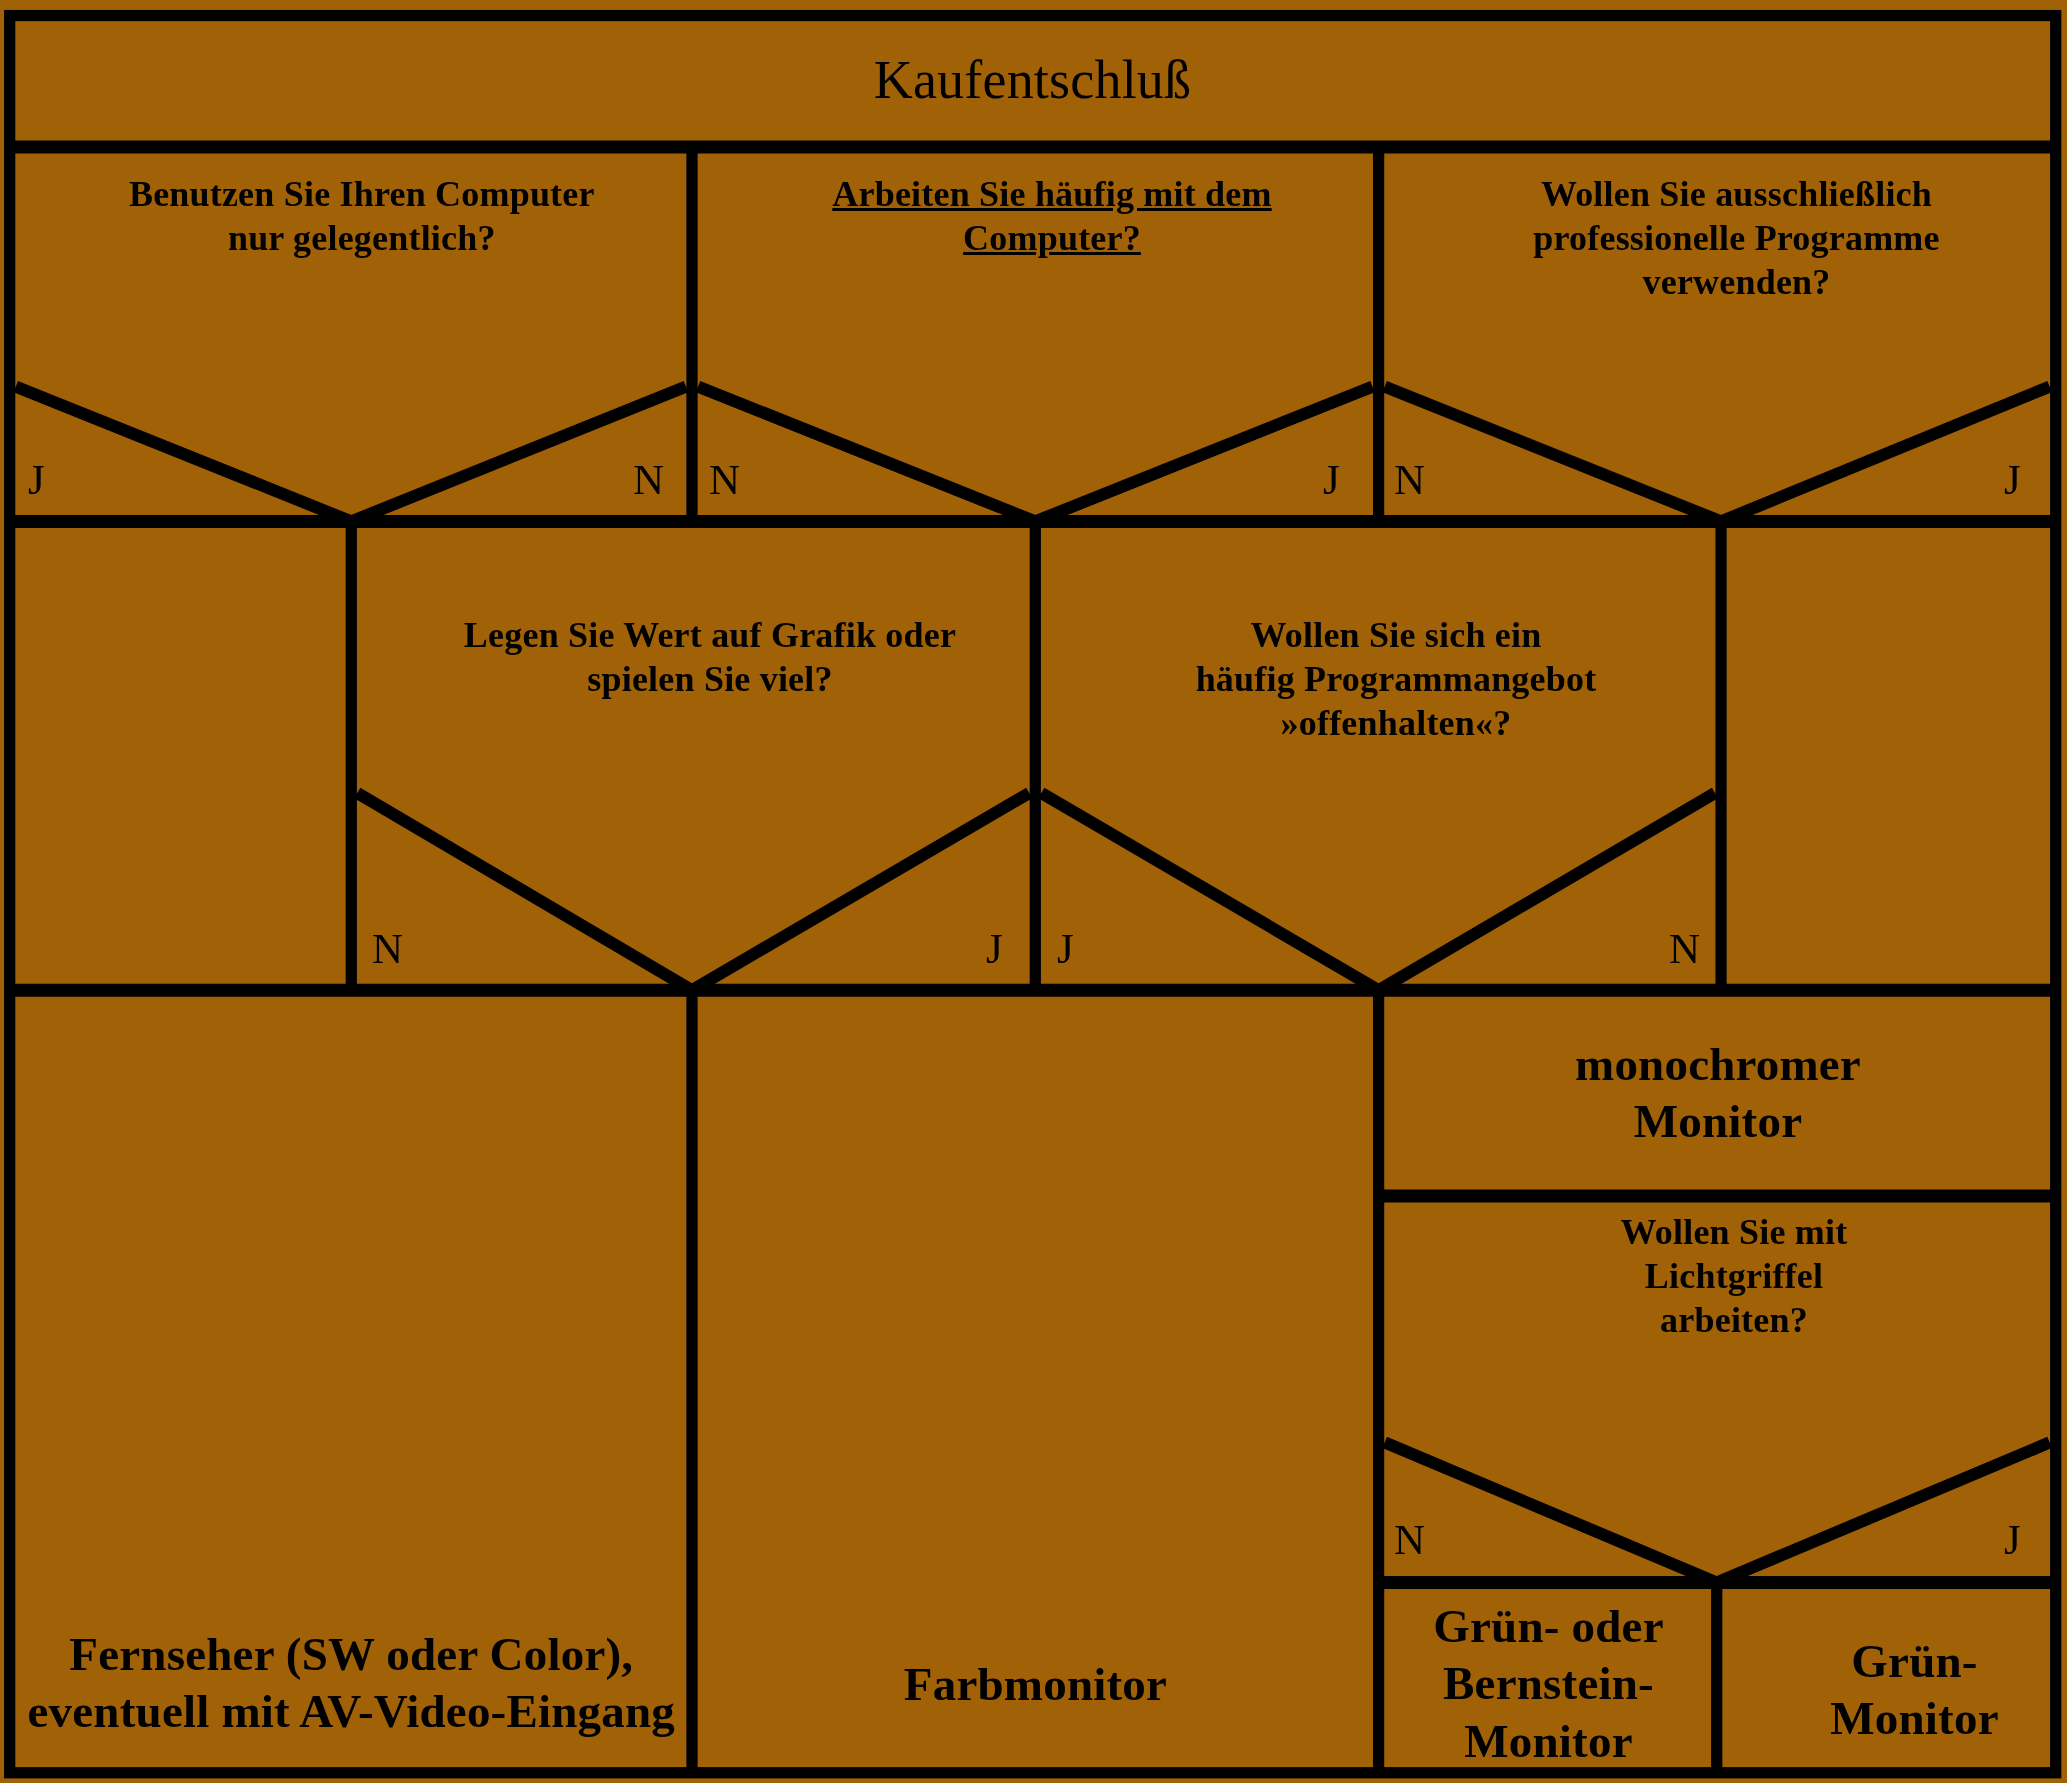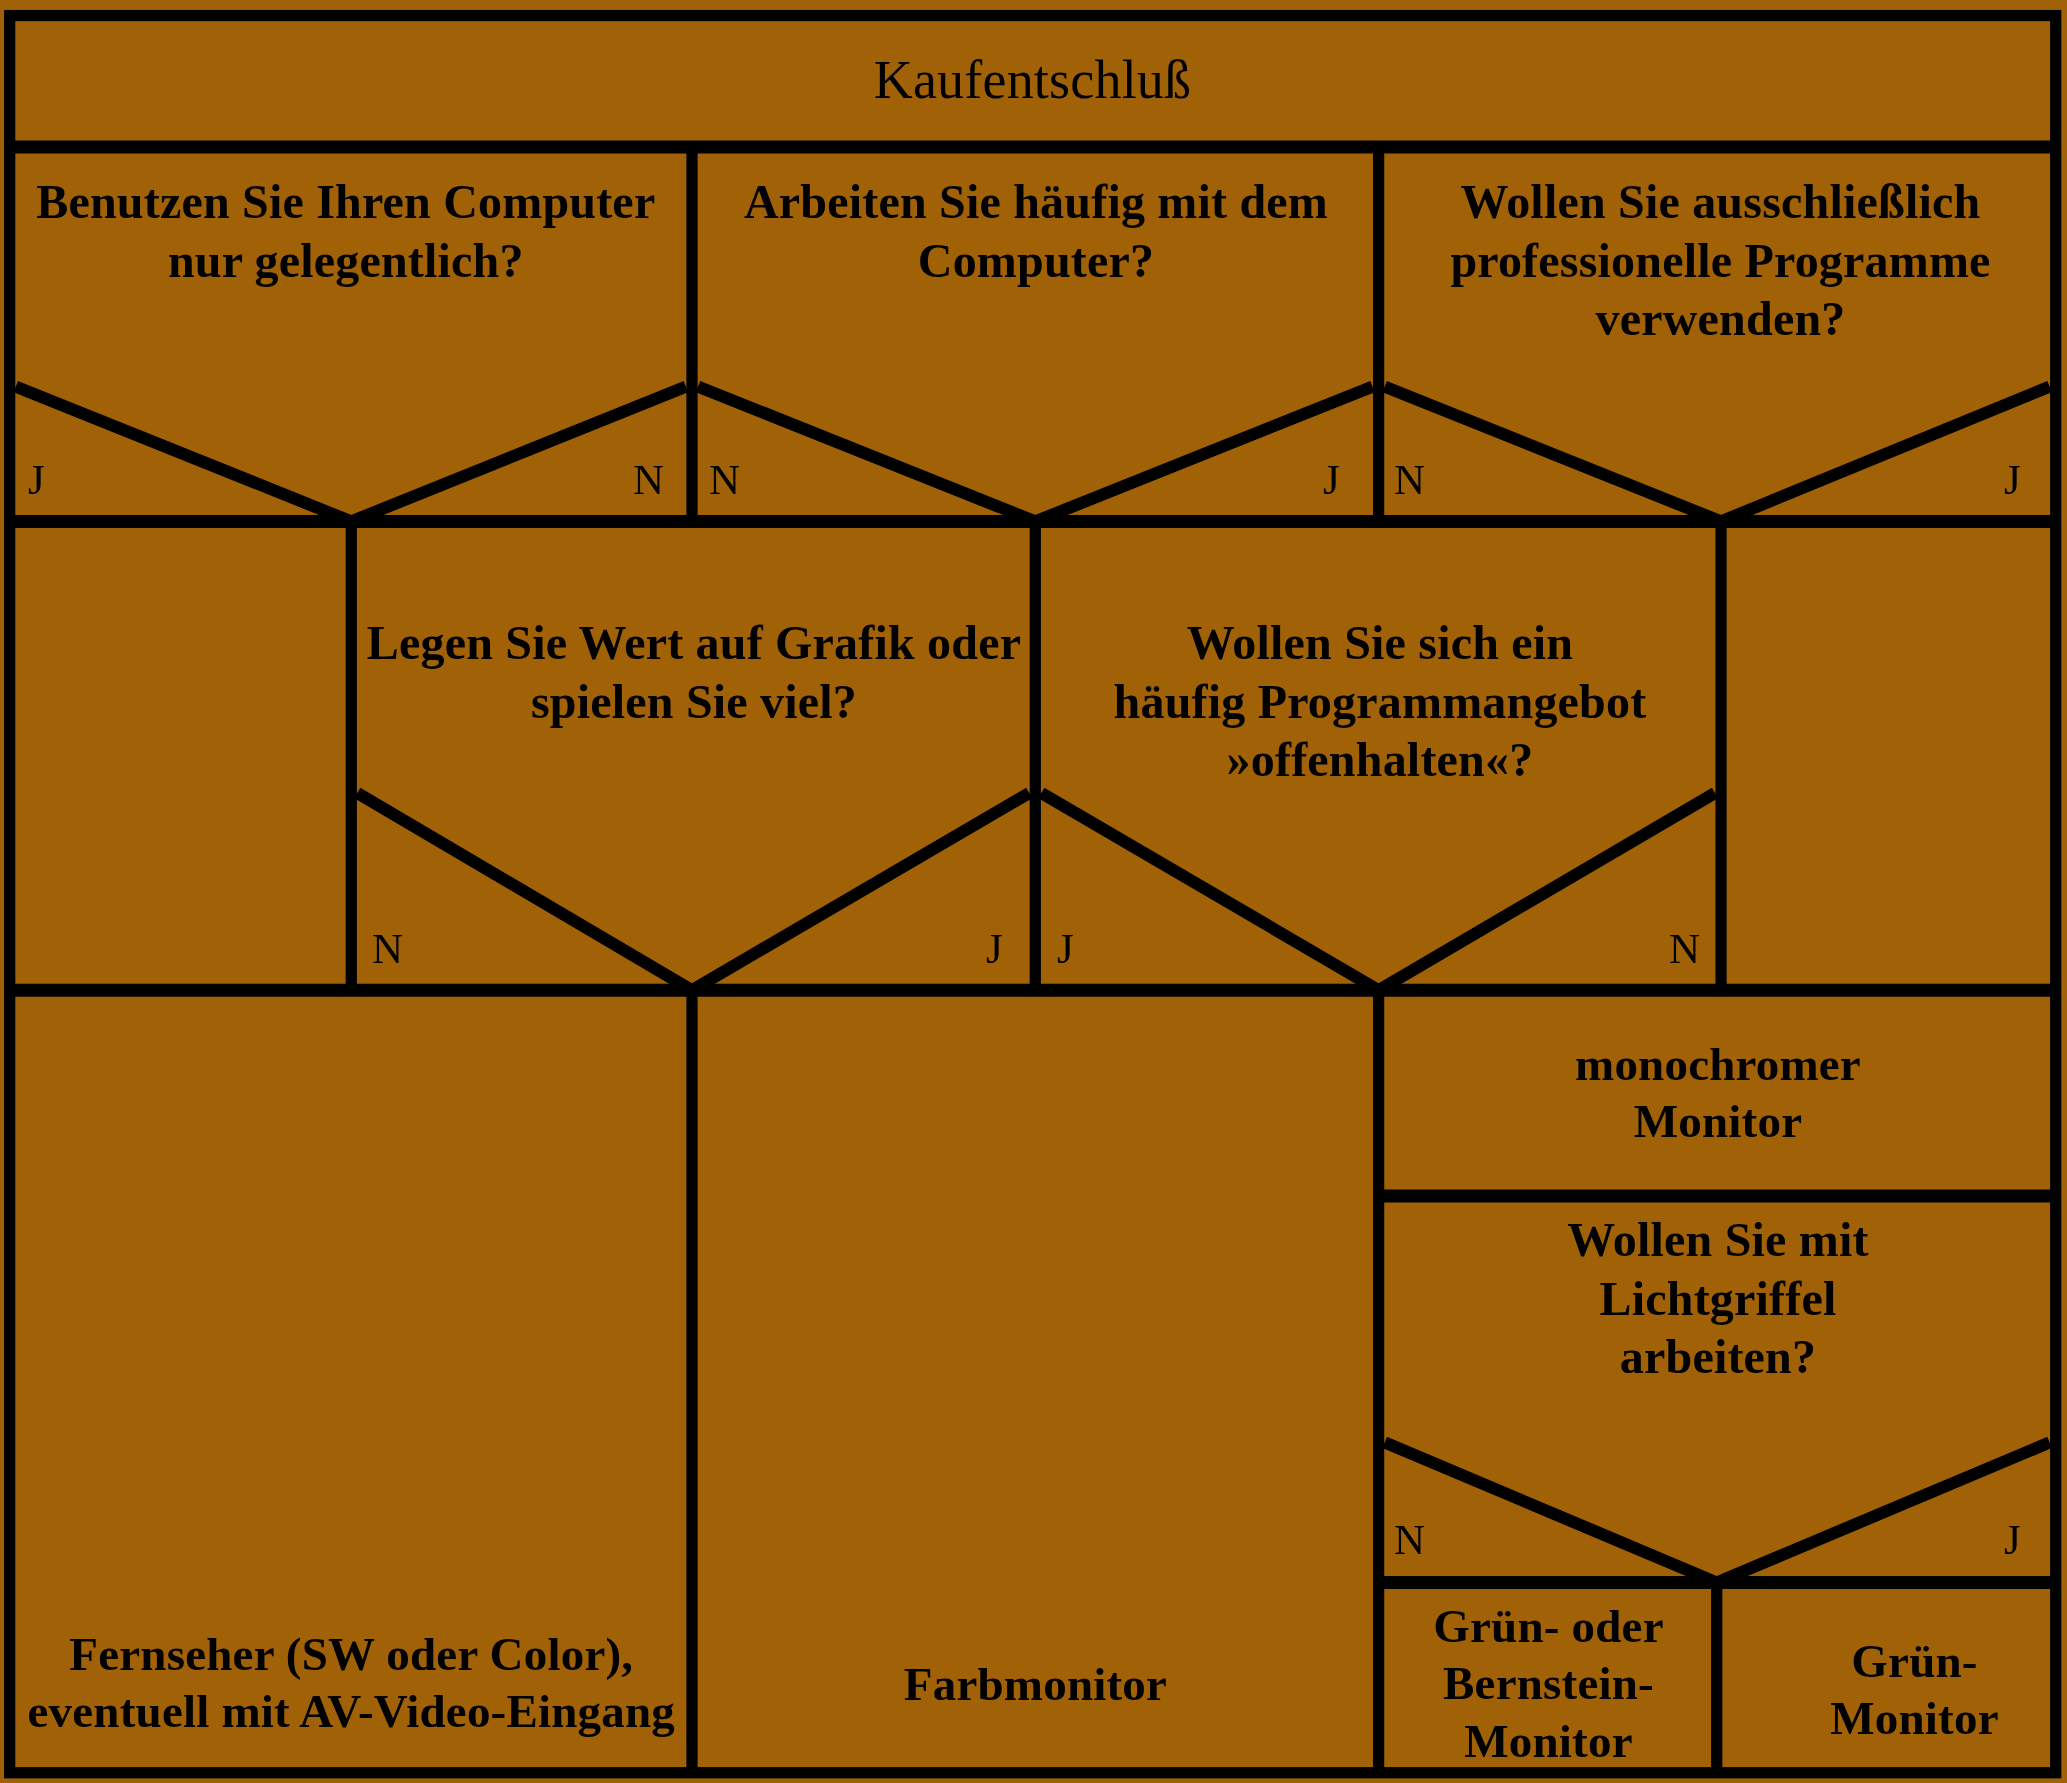--- a/index.html
+++ b/index.html
@@ -31,21 +31,22 @@
     line-height: 1.22;
     font-weight: 700;
     letter-spacing: 0.2px;
     -webkit-font-smoothing: none;
   }
   .title-lbl {
     font-weight: 400;
     font-size: 54px;
   }
   .q-lbl {
-    font-size: 48px;
+    font-size: 36px;
+    margin-left: 16px;
   }
   .r-lbl {
     font-size: 47px;
     text-align: center;
   }
   .branch-lbl {
     position: absolute;
     font-size: 43px;
     font-weight: 400;
     line-height: 1;
@@ -96,21 +97,21 @@
 
   <div class="lbl title-lbl" style="left:9.5px; top:48px; width:2046px;">Kaufentschluß</div>
 
   <div class="lbl q-lbl" style="left:17.3px; top:173px; width:657px;">
     <div>Benutzen Sie Ihren Computer</div>
     <div>nur gelegentlich?</div>
   </div>
   <div class="branch-lbl" style="left:28px; top:458px;">J</div>
   <div class="branch-lbl" style="left:633px; top:458px;">N</div>
 
-  <div class="lbl q-lbl" style="left:705px; top:173px; width:662px;">
+  <div class="lbl q-lbl" style="left:705px; top:173px; width:662px;text-decoration:underline;">
     <div>Arbeiten Sie häufig mit dem</div>
     <div>Computer?</div>
   </div>
   <div class="branch-lbl" style="left:709px; top:458px;">N</div>
   <div class="branch-lbl" style="left:1323px; top:458px;">J</div>
 
   <div class="lbl q-lbl" style="left:1392px; top:173px; width:657px;">
     <div>Wollen Sie ausschließlich</div>
     <div>professionelle Programme</div>
     <div>verwenden?</div>

